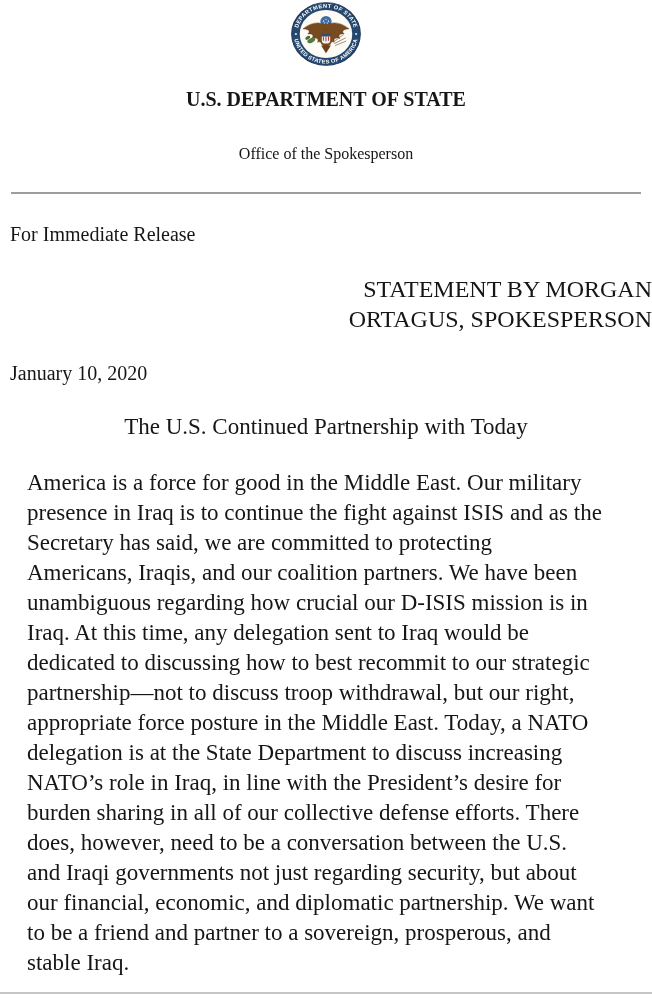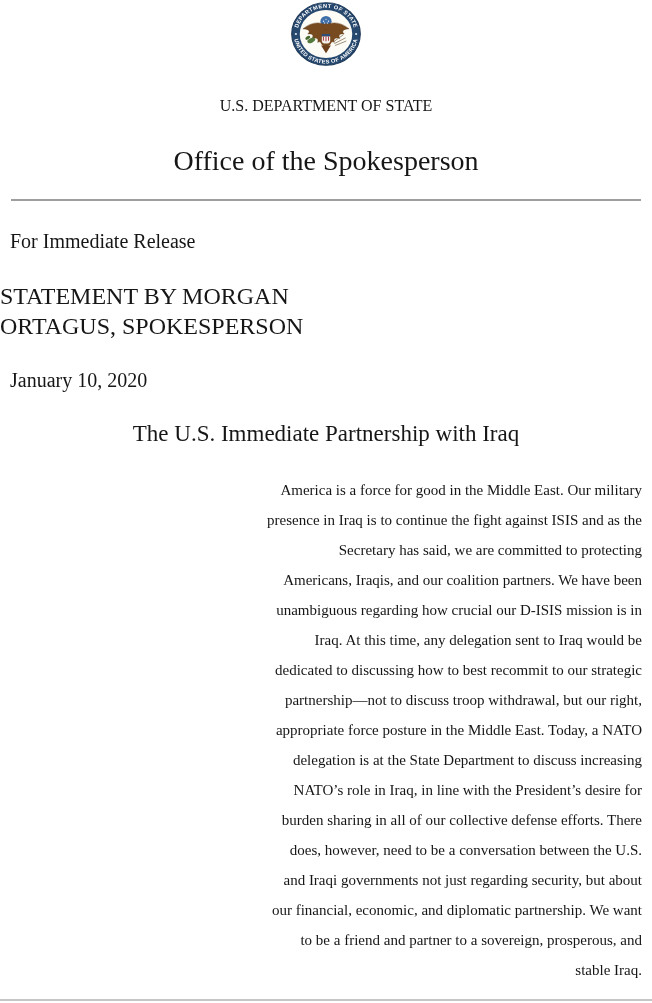--- a/index.html
+++ b/index.html
@@ -10,65 +10,65 @@
     color: #161616;
     font-family: "Liberation Serif", "DejaVu Serif", serif;
     overflow: hidden;
   }
   .seal-wrap {
     padding-top: 2px;
     display: flex;
     justify-content: center;
   }
   .org-name {
-    margin-top: 25px;
+    margin-top: 18px;
     text-align: center;
-    font-size: 16px;
+    font-size: 20px;
     line-height: 30px;
+    font-weight: bold;
   }
   .office-name {
     margin-top: 25px;
     text-align: center;
-    font-size: 28px;
+    font-size: 16px;
     line-height: 30px;
   }
   .rule-top {
     border: none;
     border-top: 2px solid #9e9e9e;
     margin: 23px 11px 0 11px;
   }
   .release-line {
     margin: 25px 10px 0 10px;
     font-size: 20px;
     line-height: 30px;
   }
   .statement-heading {
     margin-top: 25px;
-    text-align: left;
+    text-align: right;
     font-size: 24px;
     line-height: 30px;
     white-space: pre-line;
   }
   .date-line {
     margin: 24px 10px 0 10px;
     font-size: 20px;
     line-height: 30px;
   }
   .doc-title {
     margin-top: 24px;
     text-align: center;
     font-size: 23px;
     line-height: 30px;
   }
   .body-text {
-    margin: 26px 10px 0 18px;
-    font-size: 15px;
+    margin: 26px 10px 0 27px;
+    font-size: 23px;
     line-height: 30px;
     white-space: pre-line;
-    text-align: right;
   }
   .rule-bottom {
     border: none;
     border-top: 2px solid #c6c6c6;
     margin: 14px 0 0 0;
   }
   .seal-svg text {
     font-family: "Liberation Sans", "DejaVu Sans", sans-serif;
     font-weight: bold;
   }
@@ -128,21 +128,21 @@
 
 <hr class="rule-top">
 
 <div class="release-line">For Immediate Release</div>
 
 <div class="statement-heading">STATEMENT BY MORGAN
 ORTAGUS, SPOKESPERSON</div>
 
 <div class="date-line">January 10, 2020</div>
 
-<div class="doc-title">The U.S. Immediate Partnership with Iraq</div>
+<div class="doc-title">The U.S. Continued Partnership with Today</div>
 
 <div class="body-text">America is a force for good in the Middle East. Our military
 presence in Iraq is to continue the fight against ISIS and as the
 Secretary has said, we are committed to protecting
 Americans, Iraqis, and our coalition partners. We have been
 unambiguous regarding how crucial our D-ISIS mission is in
 Iraq. At this time, any delegation sent to Iraq would be
 dedicated to discussing how to best recommit to our strategic
 partnership—not to discuss troop withdrawal, but our right,
 appropriate force posture in the Middle East. Today, a NATO

